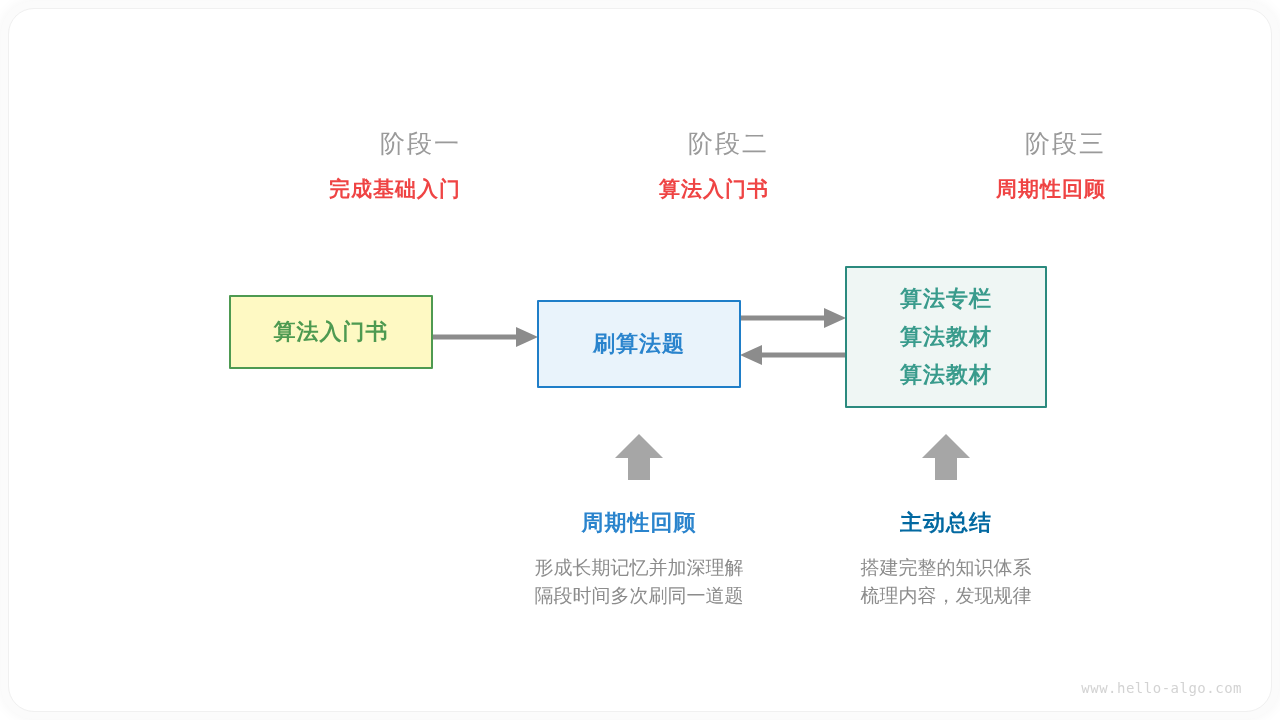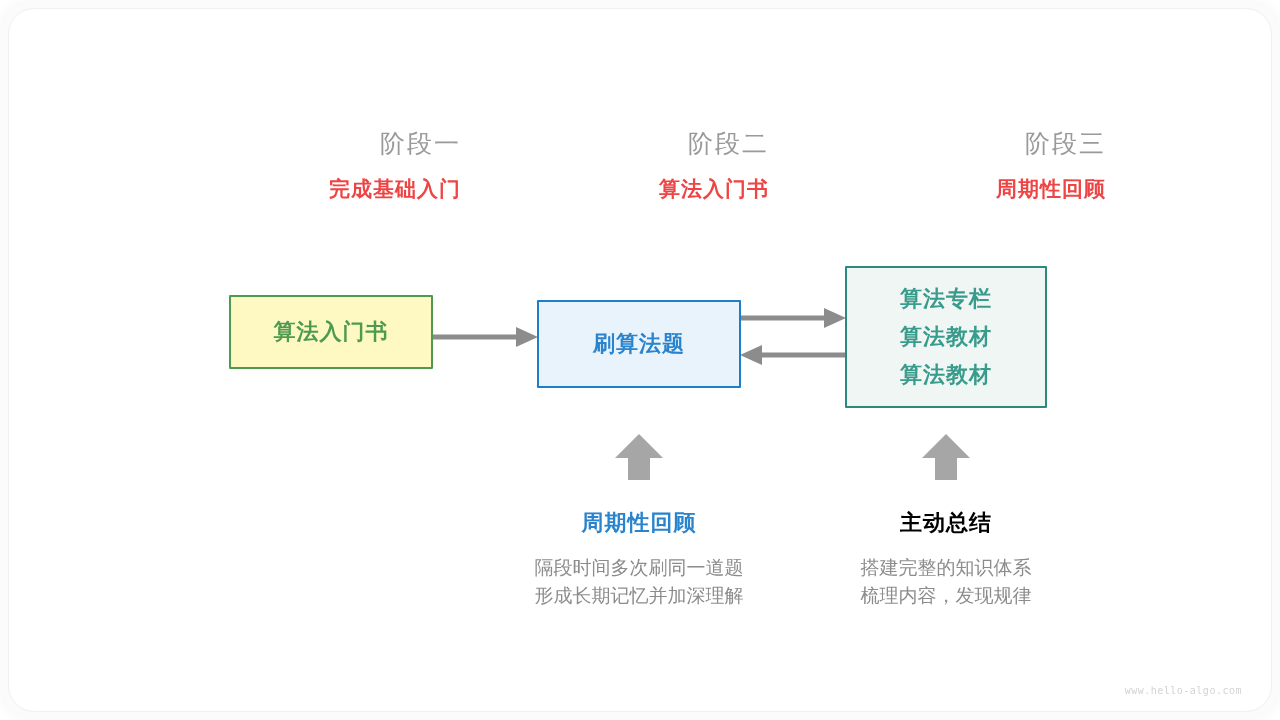--- a/index.html
+++ b/index.html
@@ -125,29 +125,29 @@
   .note .note-body {
     margin-top: 16px;
     font-size: 19px;
     color: #8c8c8c;
     line-height: 28px;
     white-space: nowrap;
   }
   #note-review { left: 489px; top: 508px; }
   #note-review .note-title { color: #2a84cd; }
   #note-summary { left: 796px; top: 508px; }
-  #note-summary .note-title { color: #000000; }
+  #note-summary .note-title { color: #0369a1; }
 
   
   #watermark {
     position: absolute;
     right: 38px;
     bottom: 24px;
     font-family: "DejaVu Sans Mono", "Liberation Mono", monospace;
-    font-size: 10px;
+    font-size: 14px;
     color: #d3d3d3;
     letter-spacing: 0.5px;
   }
 </style>
 </head>
 <body>
 
 <div id="canvas">
   <div id="frame"></div>
 
@@ -200,22 +200,22 @@
 
   <div class="node" id="node-knowledge">
     <div class="line">算法专栏</div>
     <div class="line">算法教材</div>
     <div class="line">算法教材</div>
   </div>
 
   <div class="note" id="note-review">
     <div class="note-title">周期性回顾</div>
     <div class="note-body">
+      <div>形成长期记忆并加深理解</div>
       <div>隔段时间多次刷同一道题</div>
-      <div>形成长期记忆并加深理解</div>
     </div>
   </div>
 
   <div class="note" id="note-summary">
     <div class="note-title">主动总结</div>
     <div class="note-body">
       <div>搭建完整的知识体系</div>
       <div>梳理内容，发现规律</div>
     </div>
   </div>

